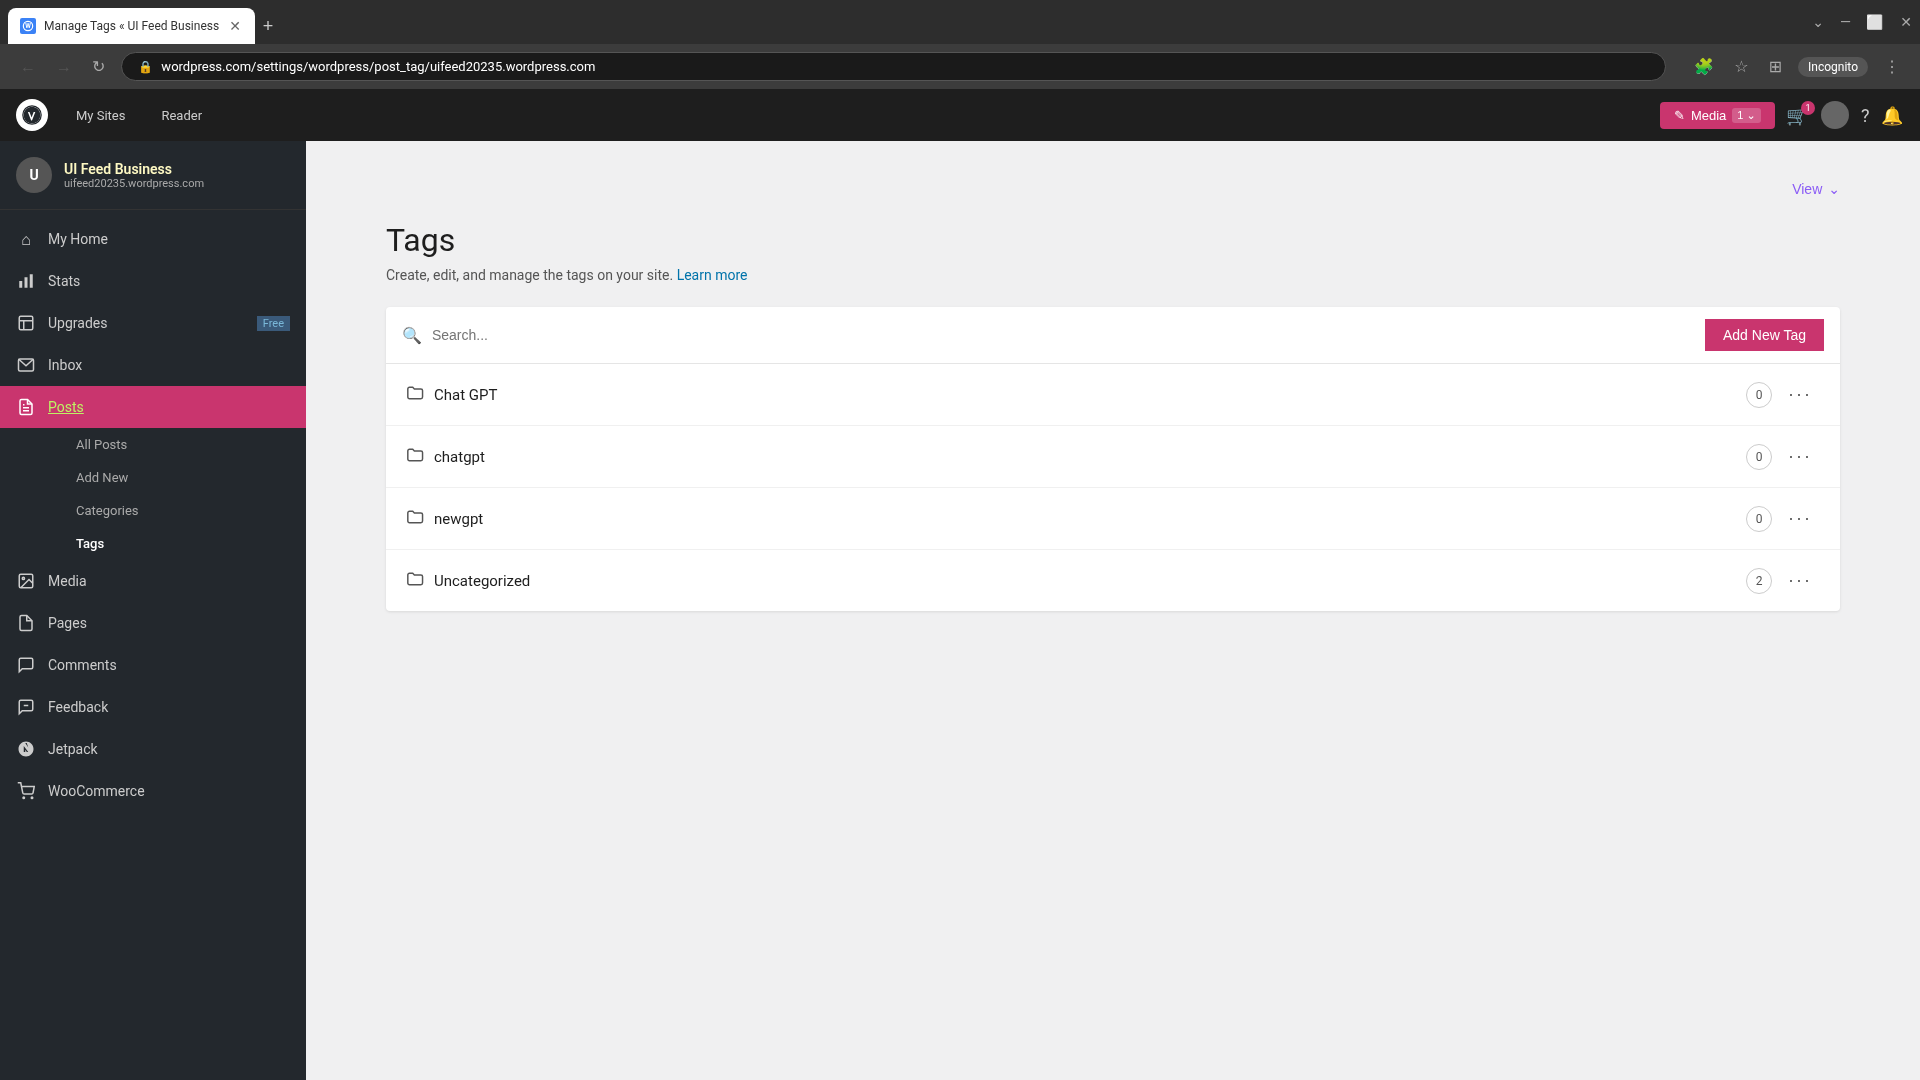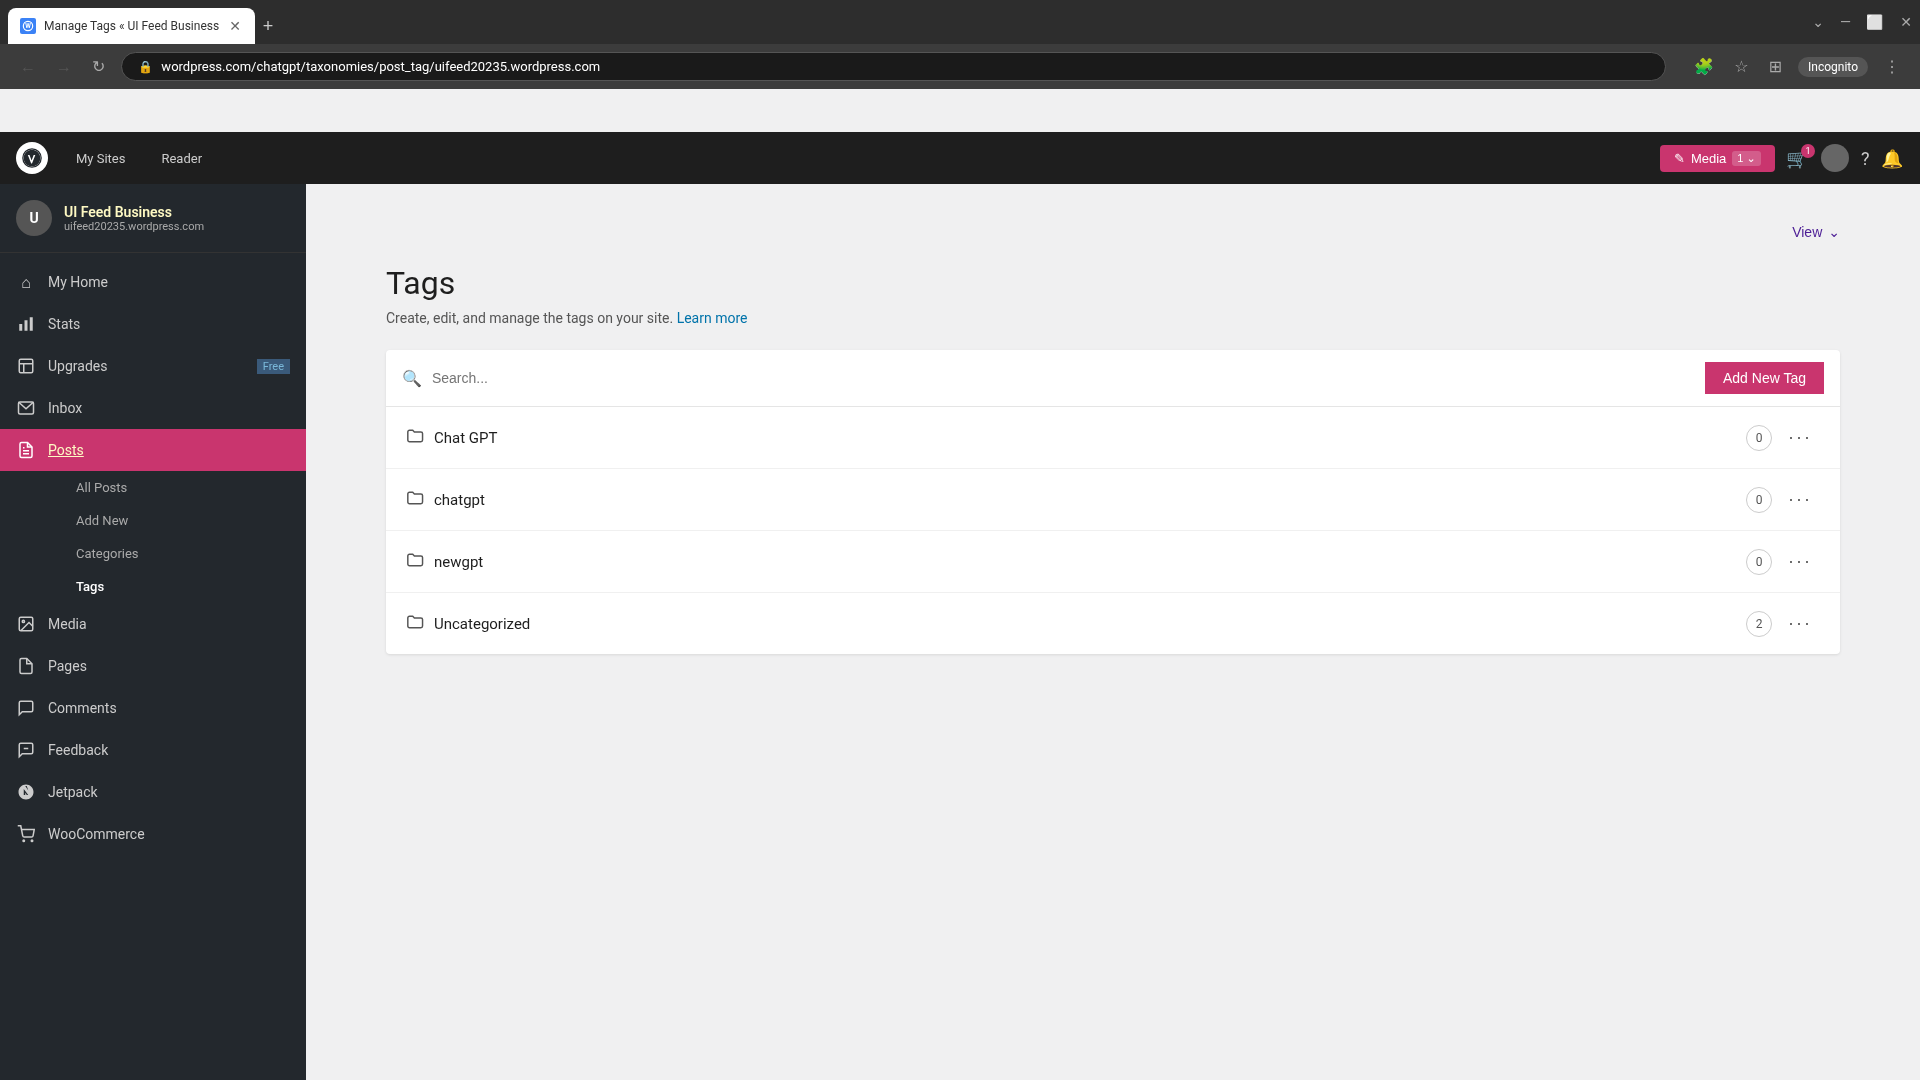--- a/index.html
+++ b/index.html
@@ -17,21 +17,21 @@
     .browser-nav-btn { background: transparent; border: none; color: #aaa; font-size: 16px; cursor: pointer; padding: 4px; }
     .browser-nav-btn:disabled { color: #555; cursor: default; }
     .address-bar-input { flex: 1; background: #1a1a1a; border: 1px solid #555; border-radius: 20px; padding: 6px 16px; color: #fff; font-size: 13px; display: flex; align-items: center; gap: 8px; }
     .address-bar-lock { color: #aaa; font-size: 12px; }
     .address-bar-url { color: #fff; font-size: 13px; }
     .browser-toolbar-right { display: flex; align-items: center; gap: 12px; margin-left: 12px; }
     .browser-toolbar-btn { background: transparent; border: none; color: #aaa; font-size: 16px; cursor: pointer; padding: 4px; }
     .incognito-badge { background: #555; color: #fff; padding: 3px 10px; border-radius: 12px; font-size: 12px; }
 
     
-    .wp-admin-bar { background: #1e1e1e; height: 52px; display: flex; align-items: center; padding: 0 16px; gap: 20px; margin-top: 43px; }
+    .wp-admin-bar { background: #1e1e1e; height: 52px; display: flex; align-items: center; padding: 0 16px; gap: 20px; }
     .wp-logo-circle { width: 32px; height: 32px; background: #fff; border-radius: 50%; display: flex; align-items: center; justify-content: center; font-size: 18px; font-weight: bold; color: #23282d; }
     .admin-bar-link { color: #ccc; font-size: 13px; cursor: pointer; text-decoration: none; padding: 4px 8px; border-radius: 4px; }
     .admin-bar-right { margin-left: auto; display: flex; align-items: center; gap: 12px; }
     .write-btn { background: #c9356e; color: #fff; border: none; border-radius: 4px; padding: 6px 14px; font-size: 13px; cursor: pointer; display: flex; align-items: center; gap: 6px; }
     .write-badge { background: rgba(255,255,255,0.2); border-radius: 3px; padding: 1px 5px; font-size: 11px; display: flex; align-items: center; gap: 3px; }
     .admin-bar-icon { color: #ccc; font-size: 18px; cursor: pointer; position: relative; }
     .cart-badge { position: absolute; top: -4px; right: -6px; background: #c9356e; color: #fff; border-radius: 50%; width: 14px; height: 14px; font-size: 9px; display: flex; align-items: center; justify-content: center; }
     .avatar-circle { width: 28px; height: 28px; background: #666; border-radius: 50%; }
 
     
@@ -40,33 +40,33 @@
     
     .sidebar { width: 306px; background: #23282d; overflow-y: auto; flex-shrink: 0; }
     .site-header { padding: 16px; display: flex; align-items: center; gap: 12px; border-bottom: 1px solid #333; }
     .site-avatar { width: 36px; height: 36px; background: #555; border-radius: 50%; display: flex; align-items: center; justify-content: center; font-size: 14px; color: #fff; font-weight: bold; flex-shrink: 0; }
     .site-info { flex: 1; }
     .site-name { color: #fef9c3; font-size: 14px; font-weight: 600; }
     .site-url { color: #aaa; font-size: 11px; }
 
     .sidebar-nav { padding: 8px 0; }
     .nav-item { display: flex; align-items: center; gap: 12px; padding: 11px 16px; color: #ccc; font-size: 14px; cursor: pointer; text-decoration: none; }
-    .nav-item.active { background: #c9356e; color: #fef9c3; text-decoration: underline; }
+    .nav-item.active { background: #c9356e; color: #bef264; text-decoration: underline; }
     .nav-icon { width: 20px; height: 20px; display: flex; align-items: center; justify-content: center; flex-shrink: 0; font-size: 16px; }
     .nav-badge { margin-left: auto; background: #555; color: #ccc; font-size: 11px; padding: 1px 6px; border-radius: 0; }
     .nav-badge.free { background: #3a5a7a; color: #7ab8d9; }
 
     .nav-sub-item { display: flex; align-items: center; gap: 12px; padding: 9px 16px 9px 48px; color: #aaa; font-size: 13px; cursor: pointer; text-decoration: none; margin-left: 28px; }
     .nav-sub-item.active { color: #fff; font-weight: 500; }
 
     
     .content-area { flex: 1; background: #f0f0f1; overflow-y: auto; padding: 40px 80px; }
 
     .view-bar { display: flex; justify-content: flex-end; margin-bottom: 24px; }
-    .view-btn { background: transparent; border: none; color: #4c1d95; font-size: 14px; cursor: pointer; display: flex; align-items: flex-start; gap: 6px; }
+    .view-btn { background: transparent; border: none; color: #8b5cf6; font-size: 14px; cursor: pointer; display: flex; align-items: flex-start; gap: 6px; }
 
     .page-title { font-size: 32px; font-weight: 400; color: #1e1e1e; margin-bottom: 8px; }
     .page-desc { font-size: 14px; color: #555; margin-bottom: 24px; }
     .learn-more { color: #0073aa; text-decoration: none; }
 
     .tags-container { background: #fff; border-radius: 4px; box-shadow: 0 1px 3px rgba(0,0,0,0.1); overflow: hidden; }
 
     .search-bar { display: flex; align-items: center; padding: 12px 16px; gap: 10px; border-bottom: 1px solid #e5e5e5; }
     .search-icon { color: #aaa; font-size: 16px; }
     .search-input { flex: 1; border: none; outline: none; font-size: 14px; color: #333; background: transparent; }
@@ -101,21 +101,21 @@
       <span class="browser-tab-control">⬜</span>
       <span class="browser-tab-control">✕</span>
     </div>
   </div>
   <div class="browser-address-bar">
     <button class="browser-nav-btn" disabled="">←</button>
     <button class="browser-nav-btn" disabled="">→</button>
     <button class="browser-nav-btn">↻</button>
     <div class="address-bar-input">
       <span class="address-bar-lock">🔒</span>
-      <span class="address-bar-url">wordpress.com/chatgpt/taxonomies/post_tag/uifeed20235.wordpress.com</span>
+      <span class="address-bar-url">wordpress.com/settings/wordpress/post_tag/uifeed20235.wordpress.com</span>
     </div>
     <div class="browser-toolbar-right">
       <button class="browser-toolbar-btn">🧩</button>
       <button class="browser-toolbar-btn">☆</button>
       <button class="browser-toolbar-btn">⊞</button>
       <span class="incognito-badge">Incognito</span>
       <button class="browser-toolbar-btn">⋮</button>
     </div>
   </div>
 </div>

